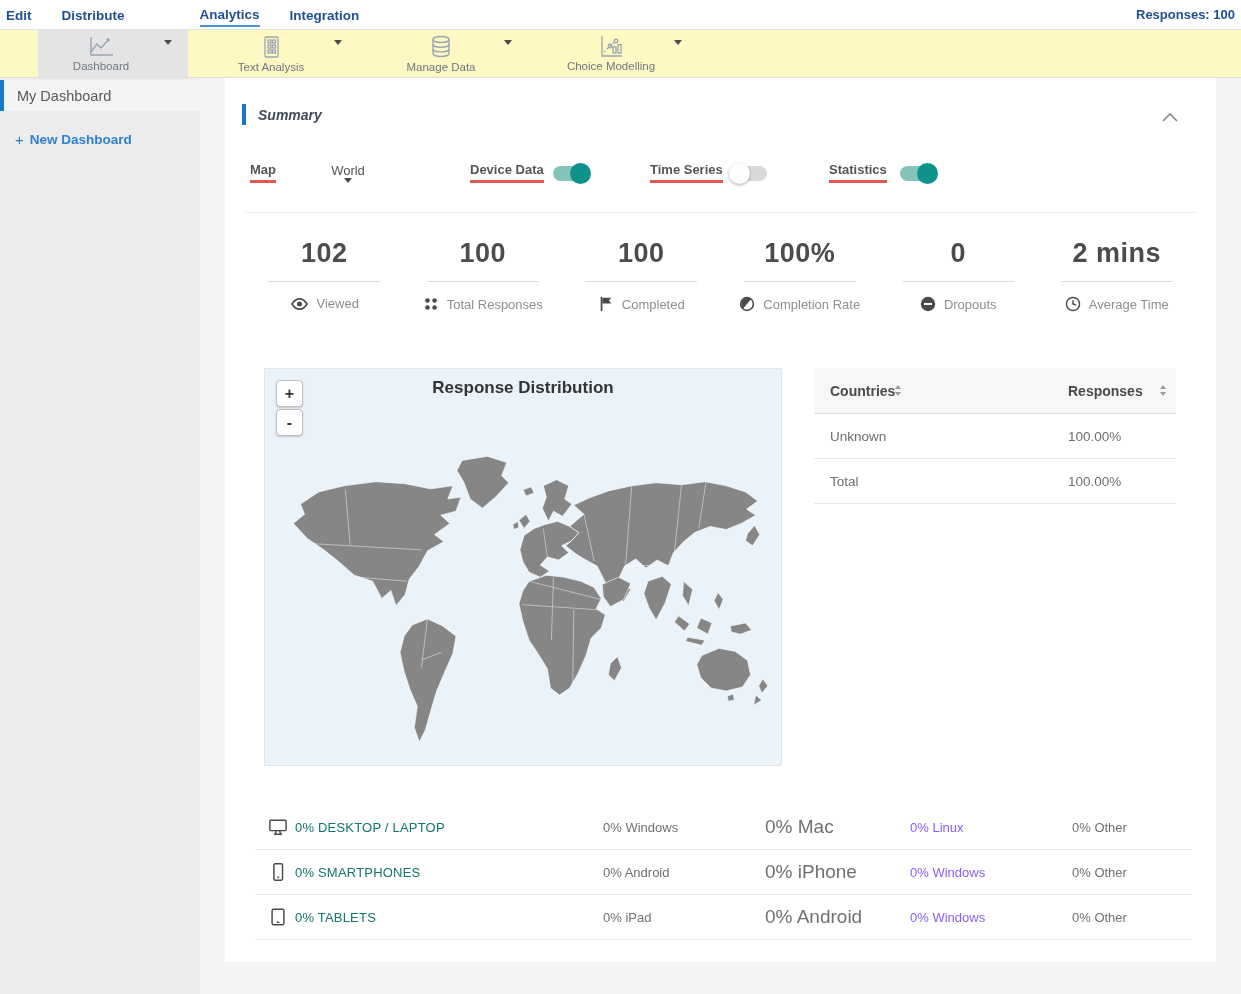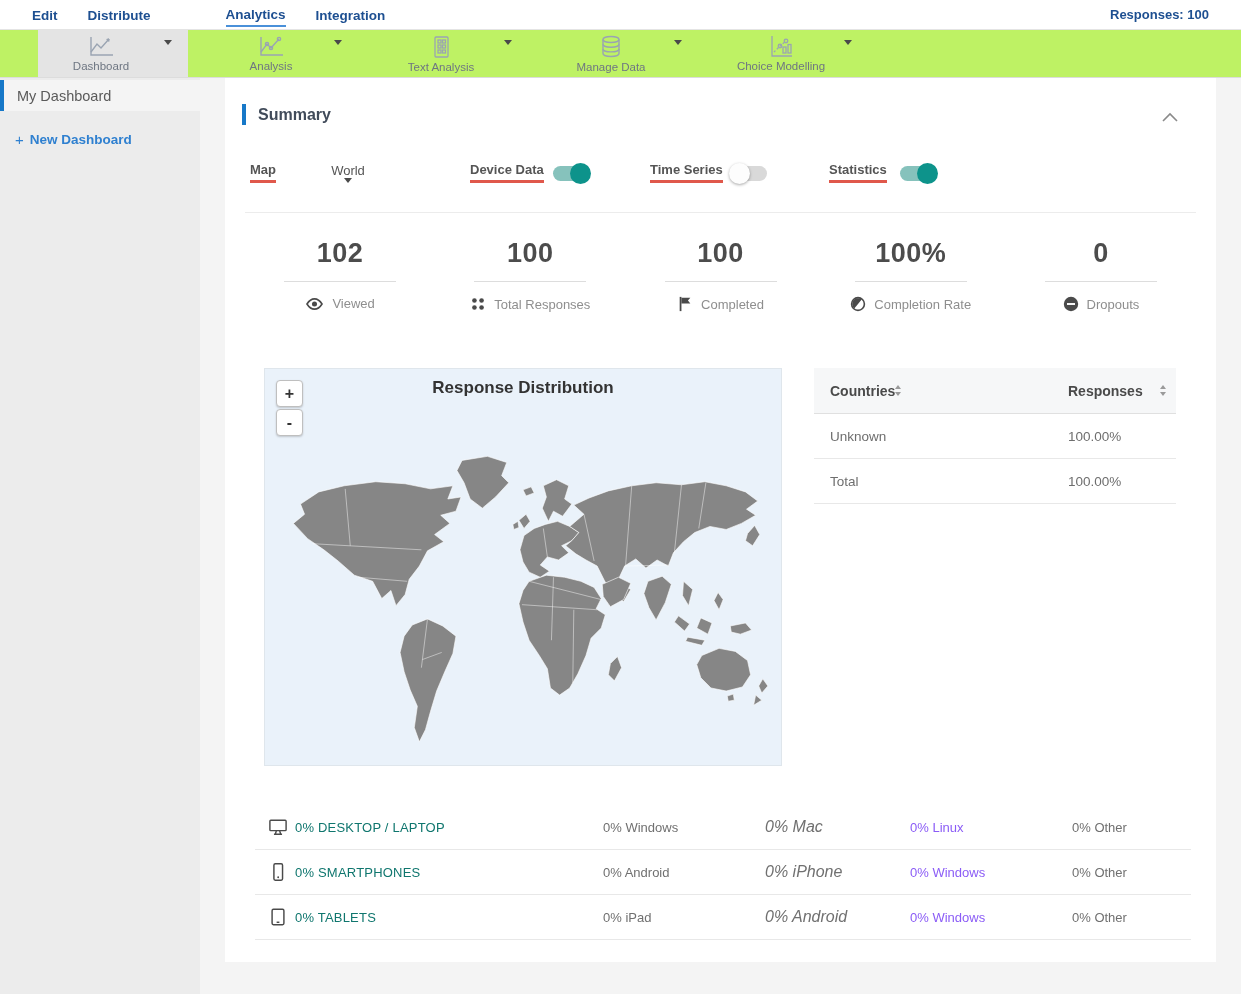--- a/index.html
+++ b/index.html
@@ -8,33 +8,33 @@
     font-family:"Liberation Sans", sans-serif;
     background:#f4f4f4;
     position:relative;
     overflow:hidden;
     color:#555;
   }
   
   .topnav {
     position:absolute; top:0; left:0; right:0; height:30px;
     background:#fff; border-bottom:1px solid #e4e4e4;
-    display:flex; align-items:center; padding:0 32px; z-index:5;
+    display:flex; align-items:center; padding:0 6px; z-index:5;
   }
   .topnav .nav-item {
     margin-right:30px; color:#1d4f91; font-weight:700; font-size:13.5px;
     cursor:pointer; padding:5px 0 3px 0;
   }
   .topnav .nav-item.active { border-bottom:2px solid #4a90d9;margin-left:45px; }
   .topnav .responses { margin-left:auto; color:#1d4f91; font-weight:700; font-size:13px; }
 
   
   .toolbar {
     position:absolute; top:30px; left:0; right:0; height:48px;
-    background:#bef264; border-bottom:1px solid #dcdcdc;
+    background:#fef9c3; border-bottom:1px solid #dcdcdc;
     display:flex; align-items:stretch; padding-left:38px; z-index:4;
   }
   .tool-group {
     position:relative; width:150px; height:100%; margin-right:20px;
     display:flex; align-items:center; justify-content:center; cursor:pointer;
   }
   .tool-group.selected { background:#e4e4e4; }
   .tool-main { display:flex; flex-direction:column; align-items:center; transform:translateX(-12px); }
   .tool-label { font-size:11.5px; color:#6e7682; margin-top:2px; white-space:nowrap; }
   .tool-caret { position:absolute; right:16px; top:50%; transform:translateY(-50%); }
@@ -56,21 +56,21 @@
     margin:20px 0 0 15px; color:#2f80d0; font-size:13.5px; font-weight:600;
     display:flex; align-items:center; gap:6px; cursor:pointer;
   }
   .new-dash .plus { font-size:15px; font-weight:400; }
 
   
   .card { position:absolute; left:225px; top:78px; width:991px; height:884px; background:#fff; }
 
   .summary-header { position:absolute; left:17px; top:26px; display:flex; align-items:center; }
   .summary-bar { width:4px; height:21px; background:#1778c8; margin-right:12px; }
-  .summary-title { font-size:16px; font-weight:600; color:#414b5a; }
+  .summary-title { font-size:14px; font-weight:600; color:#414b5a;font-style:italic; }
   .collapse-chevron { position:absolute; right:36px; top:32px; cursor:pointer; }
 
   
   .controls { position:absolute; left:0; top:84px; right:0; height:26px; }
   .ctrl { position:absolute; display:flex; align-items:center; }
   .ctrl-label { font-size:13px; font-weight:600; color:#555; }
   .redline { border-bottom:3px solid #e0584b; padding-bottom:3px; }
   .world-select {
     position:absolute; left:72px; top:1px; width:102px;
     display:flex; justify-content:space-between; align-items:center; cursor:pointer;flex-direction:column;
@@ -125,21 +125,21 @@
   .ct-row { height:45px; border-bottom:1px solid #e8e8e8; display:flex; align-items:center; padding:0 10px 0 16px; }
   .ct-row .c1 { flex:1; font-size:13.5px; color:#6e6e6e; }
   .ct-row .c2 { width:98px; font-size:13.5px; color:#6e6e6e; }
 
   
   .devices { position:absolute; left:30px; top:727px; width:936px; }
   .dev-row { height:45px; border-bottom:1px solid #e8e8e8; display:flex; align-items:center; padding-left:13px; }
   .dev-icon { width:27px; display:flex; align-items:center; }
   .dev-cat { flex:0 0 308px; font-size:13px; color:#0f766e; letter-spacing:.2px; }
   .dcol-a { width:162px; font-size:13px; color:#707070; }
-  .dcol-b { width:145px; font-size:16px; color:#707070;font-style:italic; }
+  .dcol-b { width:145px; font-size:19px; color:#707070; }
   .dcol-c { width:162px; font-size:13px; color:#8b5cf6; }
   .dcol-d { flex:1; font-size:13px; color:#707070; }
 </style>
 </head>
 <body>
 
 <div class="topnav">
   <div class="nav-item">Edit</div>
   <div class="nav-item">Distribute</div>
   <div class="nav-item active">Analytics</div>
@@ -156,35 +156,20 @@
           <path d="M4 1 V19 H26"></path>
           <path d="M4 16 L10 8 L14 12 L22 3"></path>
           <path d="M22 3 L19.5 3.6 M22 3 L21.6 5.6"></path>
         </svg>
       </span>
       <span class="tool-label">Dashboard</span>
     </div>
     <span class="tool-caret"><span class="caret-down"></span></span>
   </div>
 
-  <div class="tool-group">
-    <div class="tool-main">
-      <span class="tool-icon">
-        <svg width="28" height="22" viewBox="0 0 28 22" fill="none" stroke="#9aa4b2" stroke-width="1.4">
-          <path d="M4 1 V19 H26"></path>
-          <path d="M4 16 L10 8 L14 12 L22 3"></path>
-          <circle cx="10" cy="8" r="1.6"></circle>
-            <circle cx="14" cy="12" r="1.6"></circle>
-            <circle cx="22" cy="3" r="1.6"></circle>
-        </svg>
-      </span>
-      <span class="tool-label">Analysis</span>
-    </div>
-    <span class="tool-caret"><span class="caret-down"></span></span>
-  </div>
 
   <div class="tool-group">
     <div class="tool-main">
       <span class="tool-icon">
         <svg width="24" height="24" viewBox="0 0 24 24" fill="none" stroke="#9aa4b2" stroke-width="1.3">
           <rect x="6" y="2" width="13" height="20" rx="1"></rect>
           <rect x="9" y="5" width="3" height="3"></rect>
             <rect x="13.5" y="5" width="3" height="3"></rect>
           <rect x="9" y="10" width="3" height="3"></rect>
             <rect x="13.5" y="10" width="3" height="3"></rect>
@@ -356,20 +341,33 @@
         <span class="stat-icon">
           <svg width="16" height="16" viewBox="0 0 20 20">
               <circle cx="10" cy="10" r="9" fill="#4a4a4a"></circle>
               <rect x="5" y="8.8" width="10" height="2.4" fill="#fff"></rect>
             </svg>
         </span>
         <span class="stat-label">Dropouts</span>
       </div>
     </div>
 
+    <div class="stat">
+      <div class="stat-value">2 mins</div>
+      <div class="stat-rule"></div>
+      <div class="stat-label-row">
+        <span class="stat-icon">
+          <svg width="16" height="16" viewBox="0 0 20 20" fill="none" stroke="#4a4a4a" stroke-width="1.8">
+              <circle cx="10" cy="10" r="8.2"></circle>
+              <path d="M10 5.2 V10 L14 11.5"></path>
+            </svg>
+        </span>
+        <span class="stat-label">Average Time</span>
+      </div>
+    </div>
   </div>
 
   <div class="map-panel">
     <div class="map-title">Response Distribution</div>
     <div class="map-zoom">
       <div class="zoom-btn">+</div>
       <div class="zoom-btn">-</div>
     </div>
     <div class="map-svg">
       <svg viewBox="0 0 1000 650" preserveAspectRatio="xMidYMid meet">

